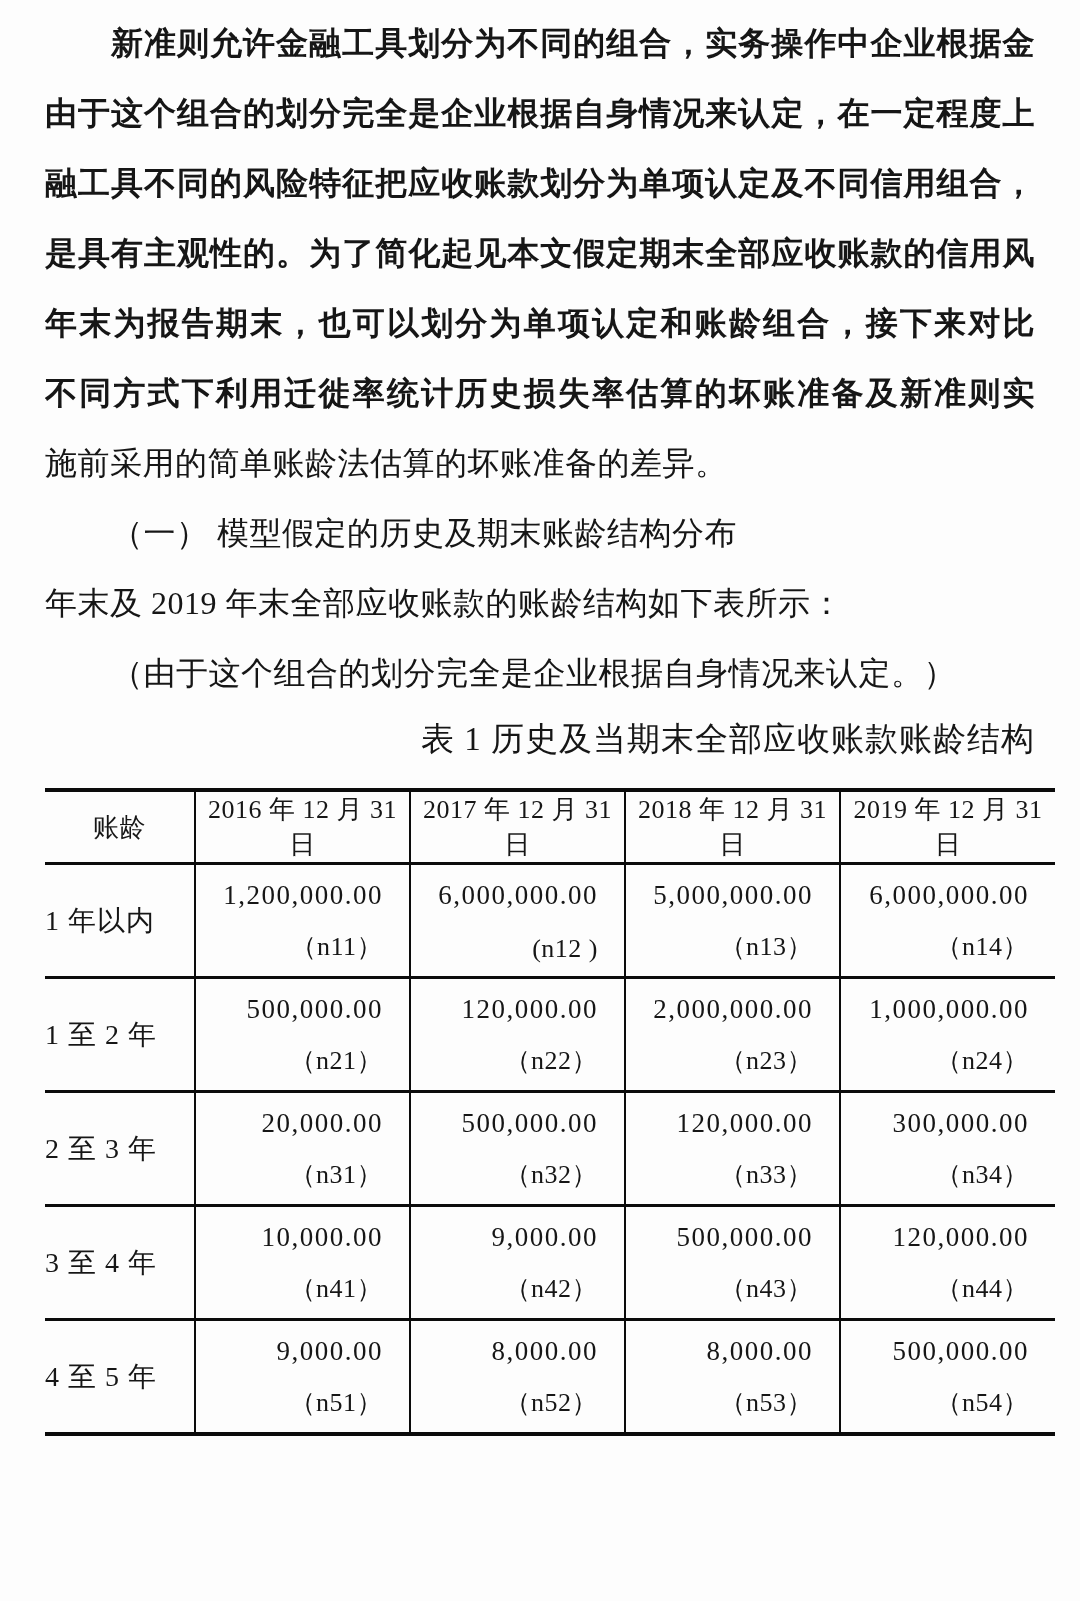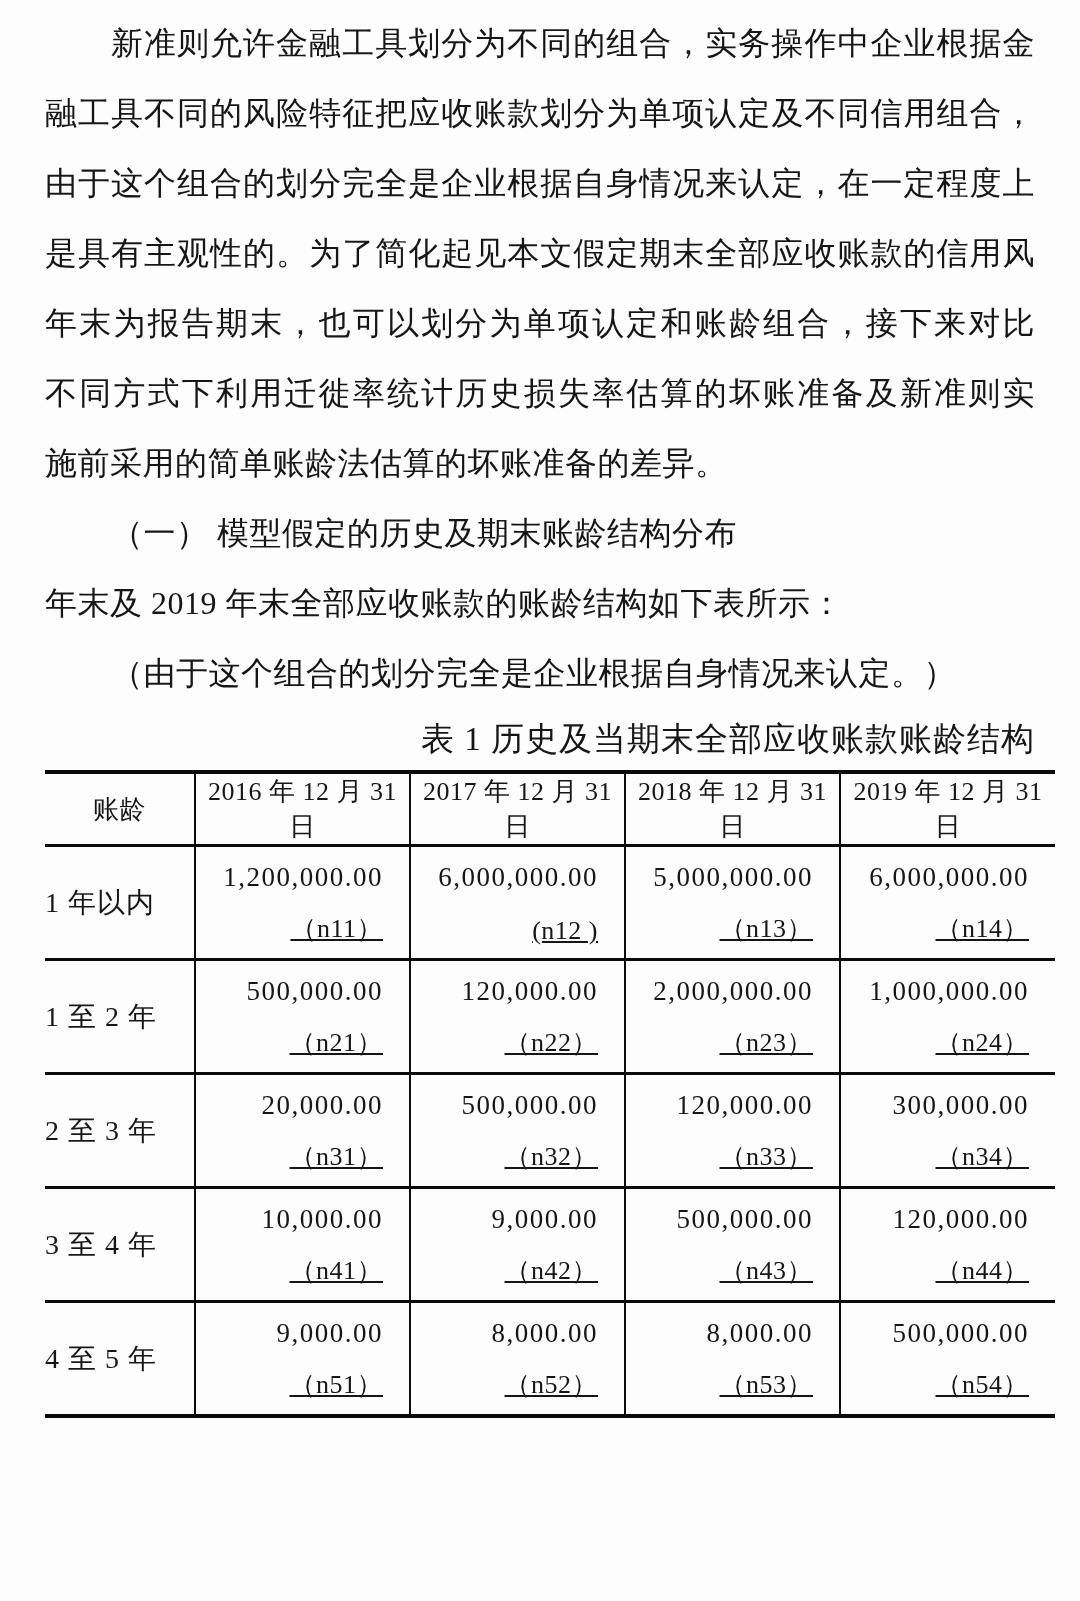--- a/index.html
+++ b/index.html
@@ -25,35 +25,37 @@
     line-height: 70px;
     font-size: 32px;
     white-space: nowrap;
     letter-spacing: 0.5px;
   }
   .line.fill {
     white-space: normal;
     text-align: justify;
     text-align-last: justify;
     overflow: hidden;
+    font-weight: bold;
   }
   .line.indent {
     box-sizing: border-box;
     padding-left: 66px;
   }
   .caption {
     width: 990px;
     height: 62px;
     line-height: 62px;
     text-align: right;
     font-size: 33px;
     letter-spacing: 1px;
   }
   
   .tablewrap {
+    margin-top: 18px;
     width: 1010px;
   }
   table.aging {
     width: 1010px;
     table-layout: fixed;
     border-collapse: collapse;
     border-top: 4px solid #0b0b0b;
     border-bottom: 4px solid #0b0b0b;
   }
   table.aging col.c0 { width: 150px; }
@@ -92,31 +94,30 @@
   }
   .val {
     font-size: 27px;
     letter-spacing: 1.5px;
     white-space: nowrap;
   }
   .tag {
     font-size: 26px;
     letter-spacing: 0.5px;
     white-space: nowrap;
-    text-decoration: underline;
   }
 </style>
 </head>
 <body>
 
 <div class="page">
 
   <div class="line indent fill">新准则允许金融工具划分为不同的组合，实务操作中企业根据金</div>
+  <div class="line fill">由于这个组合的划分完全是企业根据自身情况来认定，在一定程度上</div>
   <div class="line fill">融工具不同的风险特征把应收账款划分为单项认定及不同信用组合，</div>
-  <div class="line fill">由于这个组合的划分完全是企业根据自身情况来认定，在一定程度上</div>
   <div class="line fill">是具有主观性的。为了简化起见本文假定期末全部应收账款的信用风</div>
   <div class="line fill">年末为报告期末，也可以划分为单项认定和账龄组合，接下来对比</div>
   <div class="line fill">不同方式下利用迁徙率统计历史损失率估算的坏账准备及新准则实</div>
   <div class="line">施前采用的简单账龄法估算的坏账准备的差异。</div>
   <div class="line indent">（一） 模型假定的历史及期末账龄结构分布</div>
   <div class="line">年末及 2019 年末全部应收账款的账龄结构如下表所示：</div>
   <div class="line indent">（由于这个组合的划分完全是企业根据自身情况来认定。）</div>
 
   <div class="caption">表 1 历史及当期末全部应收账款账龄结构</div>
 

